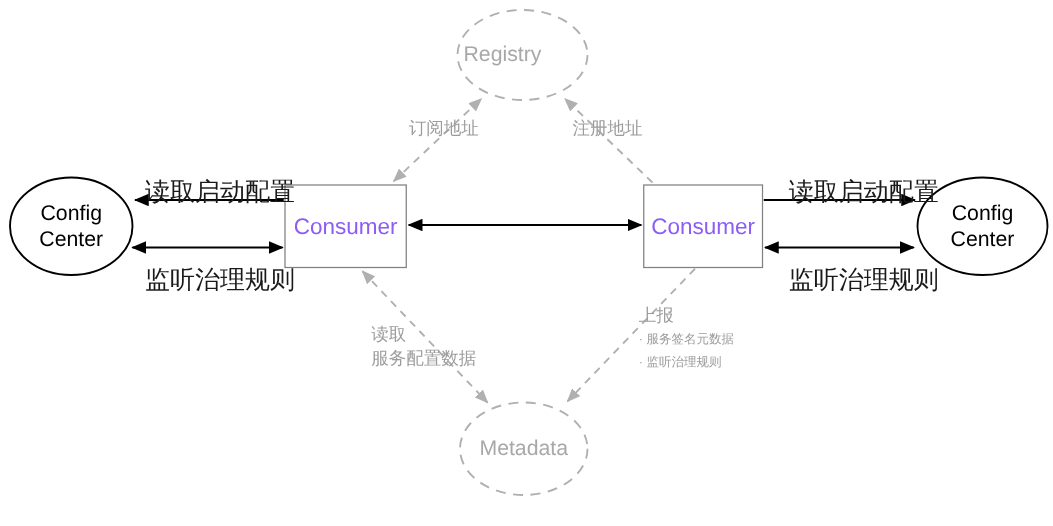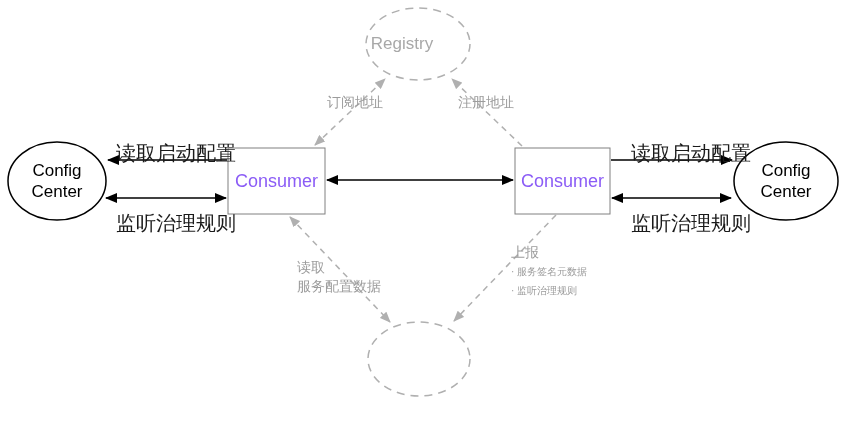--- a/index.html
+++ b/index.html
@@ -54,20 +54,21 @@
     <line x1="611" y1="160" x2="732" y2="160" stroke="#000000" stroke-width="1.5" marker-end="url(#ab)"></line>
     <line x1="612" y1="198" x2="731" y2="198" stroke="#000000" stroke-width="1.5" marker-start="url(#ab)" marker-end="url(#ab)"></line>
 
     <line x1="315" y1="145" x2="385" y2="79" stroke="#b0b0b0" stroke-width="1.5" stroke-dasharray="6,5" marker-start="url(#ag)" marker-end="url(#ag)"></line>
     <line x1="522" y1="146" x2="452" y2="79" stroke="#b0b0b0" stroke-width="1.5" stroke-dasharray="6,5" marker-end="url(#ag)"></line>
     <line x1="290" y1="217" x2="390" y2="322" stroke="#b0b0b0" stroke-width="1.5" stroke-dasharray="6,5" marker-start="url(#ag)" marker-end="url(#ag)"></line>
     <line x1="556" y1="215" x2="454" y2="321" stroke="#b0b0b0" stroke-width="1.5" stroke-dasharray="6,5" marker-end="url(#ag)"></line>
   </svg>
 
   <div class="node-label gray" style="left:350px;top:30px;width:104px;height:28px;">Registry</div>
+  <div class="node-label gray" style="left:368px;top:345px;width:102px;height:28px;">Metadata</div>
   <div class="node-label black" style="left:228px;top:148px;width:97px;height:66px;">Consumer</div>
   <div class="node-label black" style="left:515px;top:148px;width:95px;height:66px;">Consumer</div>
 
   <div class="node-label config-label" style="left:7px;top:159px;width:100px;height:44px;">
     <div>
       <div>Config</div>
       <div>Center</div>
     </div>
   </div>
   <div class="node-label config-label" style="left:736px;top:159px;width:100px;height:44px;">

